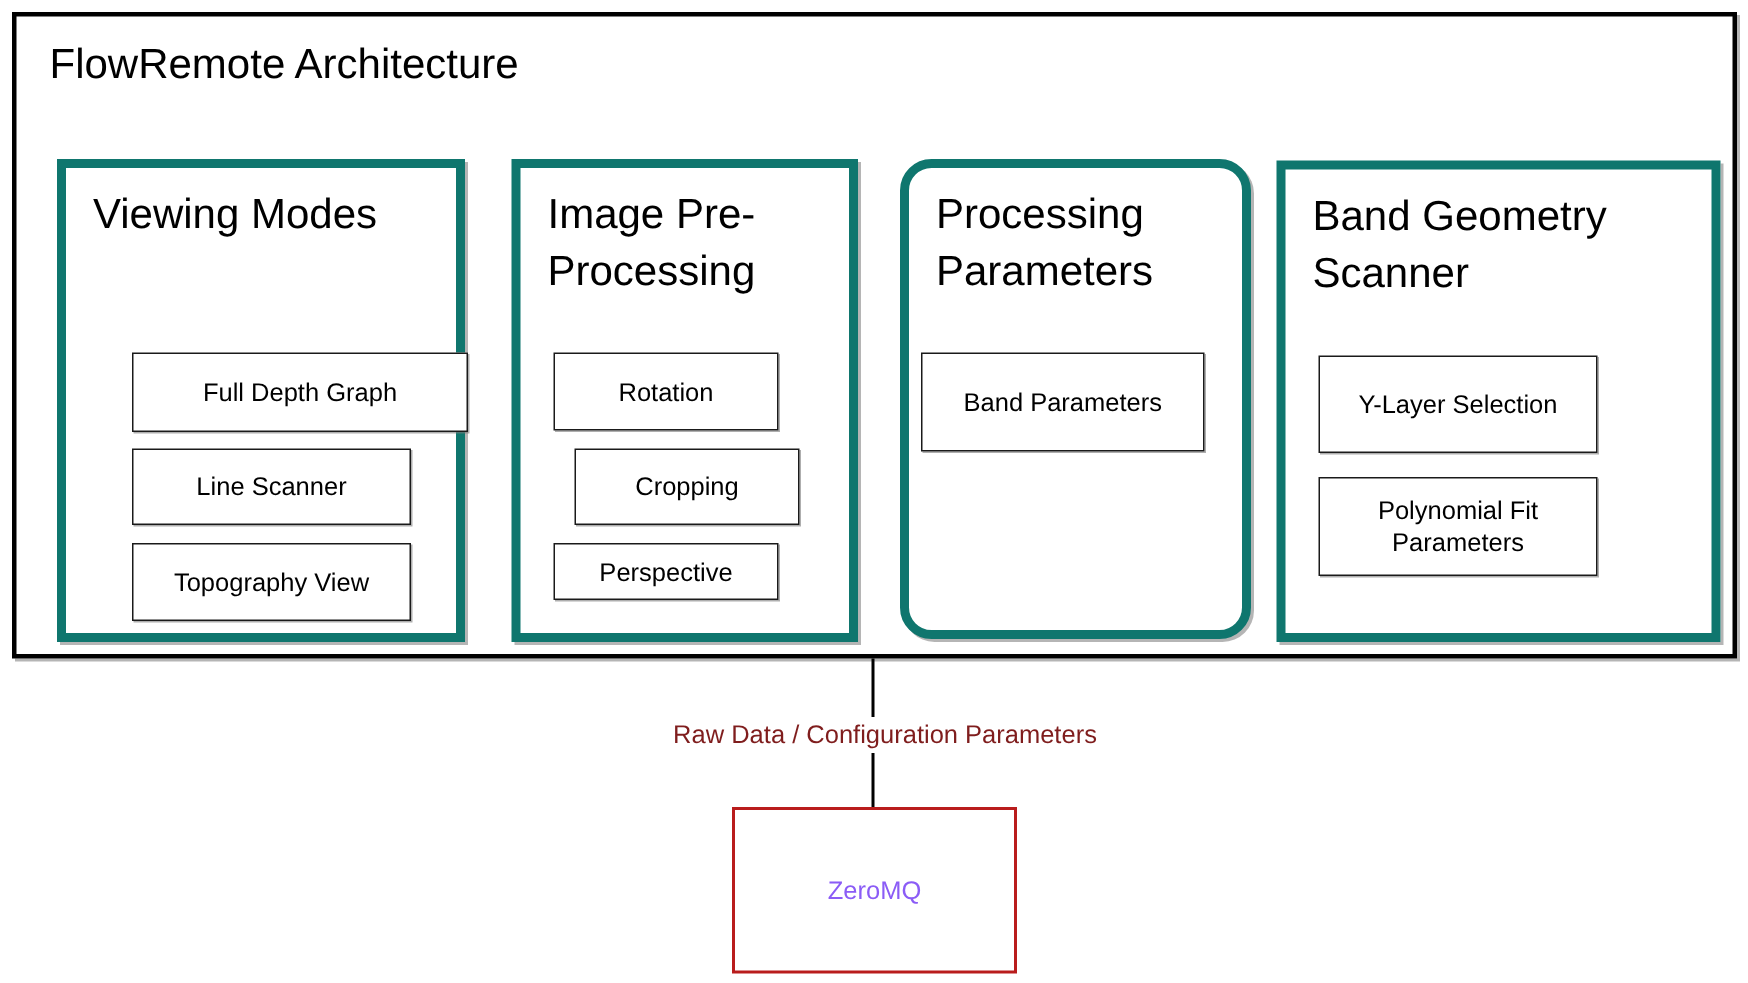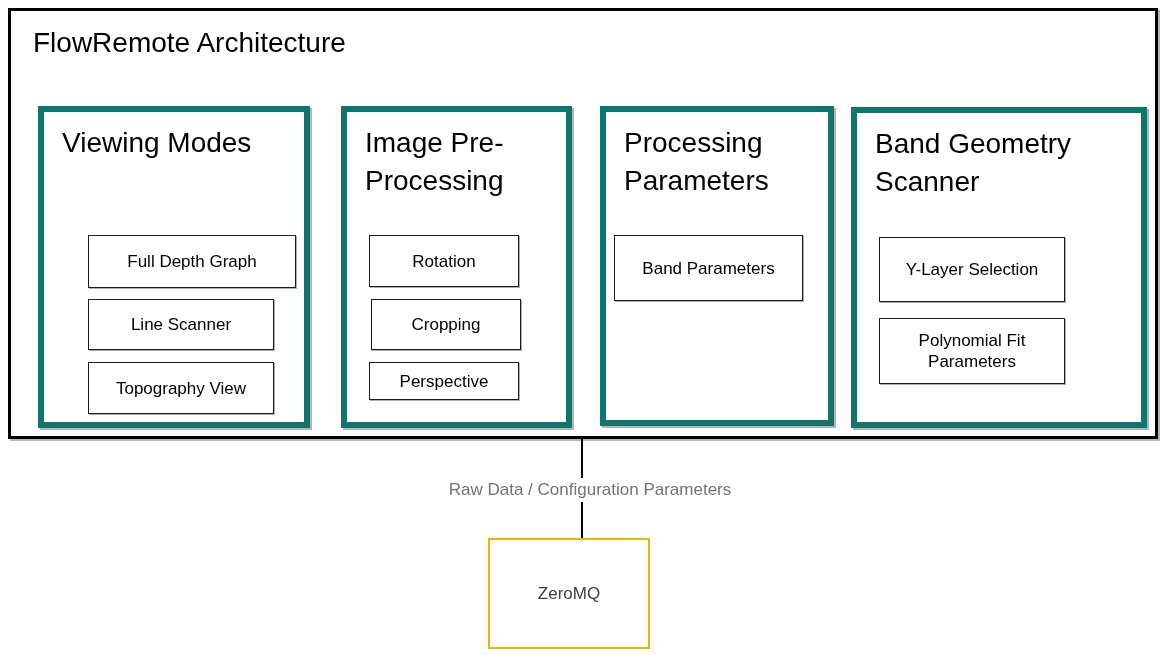--- a/index.html
+++ b/index.html
@@ -52,30 +52,30 @@
     display: flex;
     align-items: center;
     justify-content: center;
     text-align: center;
     font-size: 17px;
     line-height: 21px;
     padding: 2px 6px;
   }
   
   .g1 { left: 27px; top: 95px; width: 272px; height: 322px; }
-  .g1 .n1 { left: 44px; top: 123px; width: 208px; height: 53px; }
+  .g1 .n1 { left: 44px; top: 123px; width: 224px; height: 53px; }
   .g1 .n2 { left: 44px; top: 187px; width: 186px; height: 51px; }
   .g1 .n3 { left: 44px; top: 250px; width: 186px; height: 52px; }
   
   .g2 { left: 330px; top: 95px; width: 231px; height: 322px; }
   .g2 .n1 { left: 22px; top: 123px; width: 150px; height: 52px; }
-  .g2 .n2 { left: 24px; top: 187px; width: 150px; height: 51px; }
+  .g2 .n2 { left: 36px; top: 187px; width: 150px; height: 51px; }
   .g2 .n3 { left: 22px; top: 250px; width: 150px; height: 38px; }
   
-  .g3 { left: 589px; top: 95px; width: 234px; height: 320px; }
+  .g3 { left: 589px; top: 95px; width: 234px; height: 320px; border-radius: 21px; }
   .g3 .n1 { left: 8px; top: 123px; width: 189px; height: 66px; }
   
   .g4 { left: 840px; top: 96px; width: 296px; height: 321px; }
   .g4 .n1 { left: 22px; top: 124px; width: 186px; height: 65px; }
   .g4 .n2 { left: 22px; top: 205px; width: 186px; height: 66px; }
 
   .connector-line {
     position: absolute;
     left: 581px; top: 439px;
     width: 2px; height: 99px;
@@ -83,33 +83,33 @@
   }
   .connector-label {
     position: absolute;
     left: 590px; top: 478px;
     transform: translateX(-50%);
     background: #ffffff;
     font-size: 17px;
     line-height: 22px;
     padding: 1px 4px;
     white-space: nowrap;
-    color: #737373;
+    color: #7f1d1d;
   }
   .zeromq-box {
     position: absolute;
     left: 488px; top: 538px;
-    width: 162px; height: 111px;
-    border: 2px solid #eab308;
+    width: 190px; height: 111px;
+    border: 2px solid #b91c1c;
     background: #ffffff;
     display: flex;
     align-items: center;
     justify-content: center;
     font-size: 17px;
-    color: #404040;
+    color: #8b5cf6;
   }
 </style>
 </head>
 <body>
 
 <div class="canvas">
 
   <div class="outer-box">
     <div class="main-title">FlowRemote Architecture</div>
 

